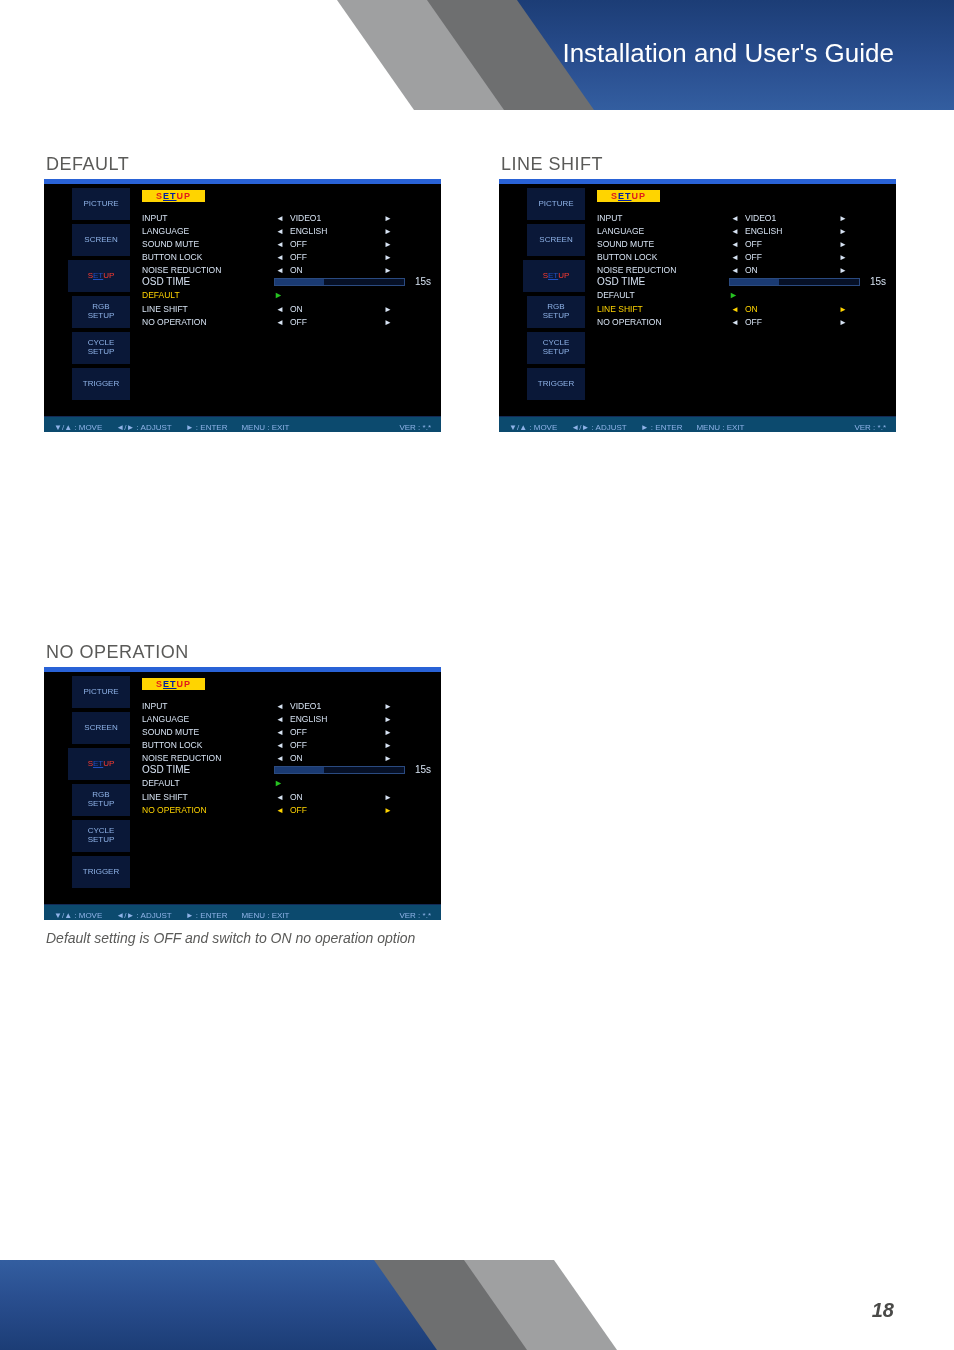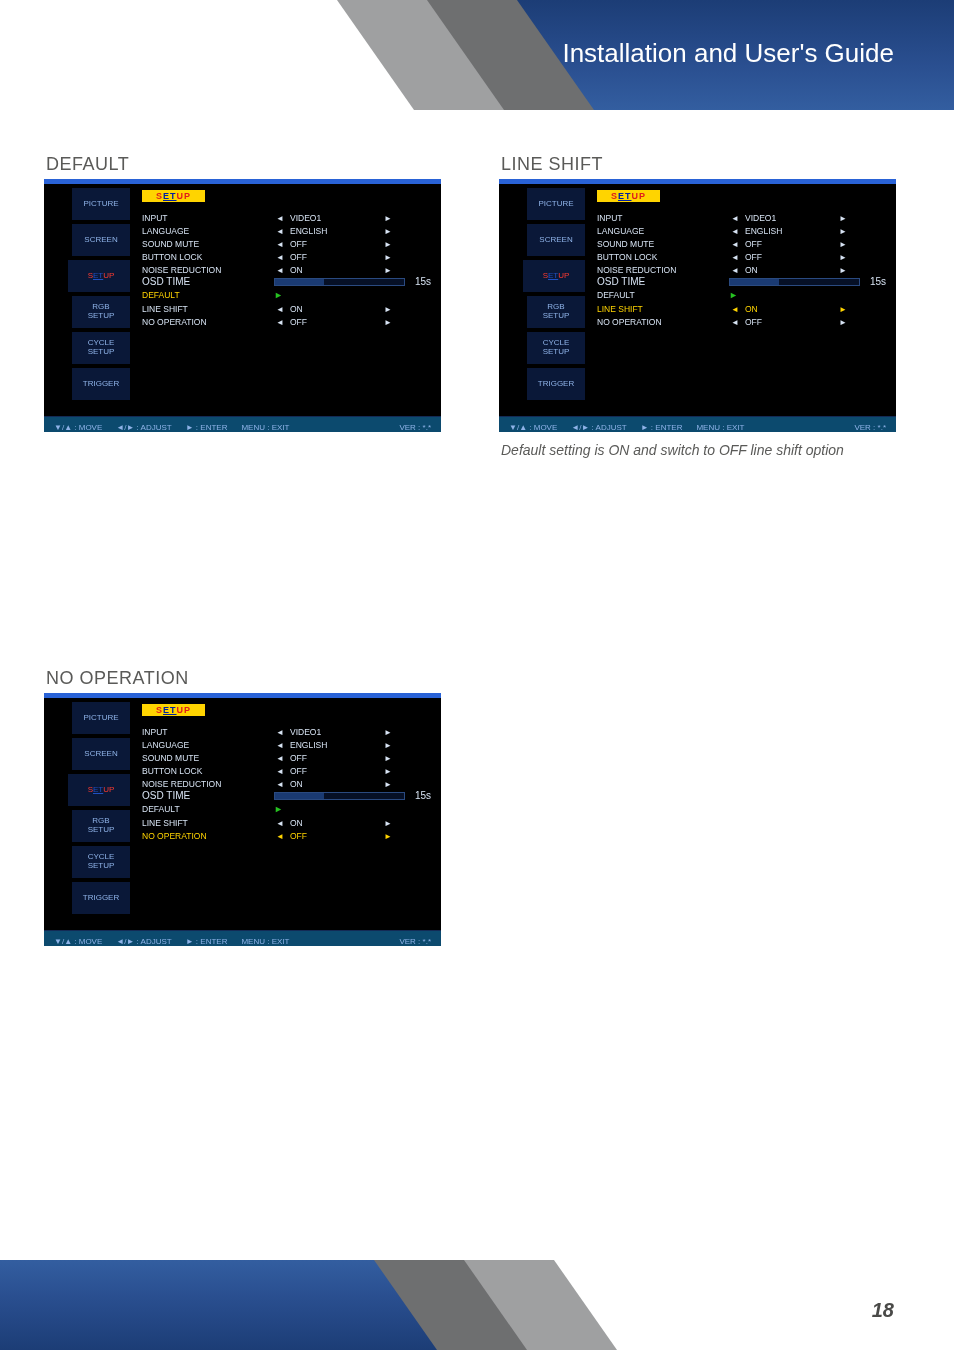--- a/index.html
+++ b/index.html
@@ -376,21 +376,20 @@
             </div></div>
         </div>
         <div class="osd-foot">
           <span>▼/▲ : MOVE</span>
           <span>◄/► : ADJUST</span>
           <span>► : ENTER</span>
           <span>MENU : EXIT</span>
           <span style="margin-left:auto">VER : *.*</span>
         </div>
       </div>
-    <div class="caption">Default setting is ON and switch to OFF line shift option</div>
   </div>
 
   <div class="block second-row-block">
     <div class="sec-title">NO OPERATION</div>
     <div class="osd" id="osd-noop">
         <div class="osd-body">
           <div class="tabs">
             <div class="tab ">PICTURE</div>
             <div class="tab ">SCREEN</div>
             <div class="tab sel">
@@ -459,20 +458,21 @@
             </div></div>
         </div>
         <div class="osd-foot">
           <span>▼/▲ : MOVE</span>
           <span>◄/► : ADJUST</span>
           <span>► : ENTER</span>
           <span>MENU : EXIT</span>
           <span style="margin-left:auto">VER : *.*</span>
         </div>
       </div>
+    <div class="caption">Default setting is OFF and switch to ON no operation option</div>
   </div>
 
 </div>
 
 <div class="footer">
   <div class="band-container">
     <div class="band-blue"></div>
     <div class="band-grey-dark"></div>
     <div class="band-grey-light"></div>
     <div class="band-white"></div>

